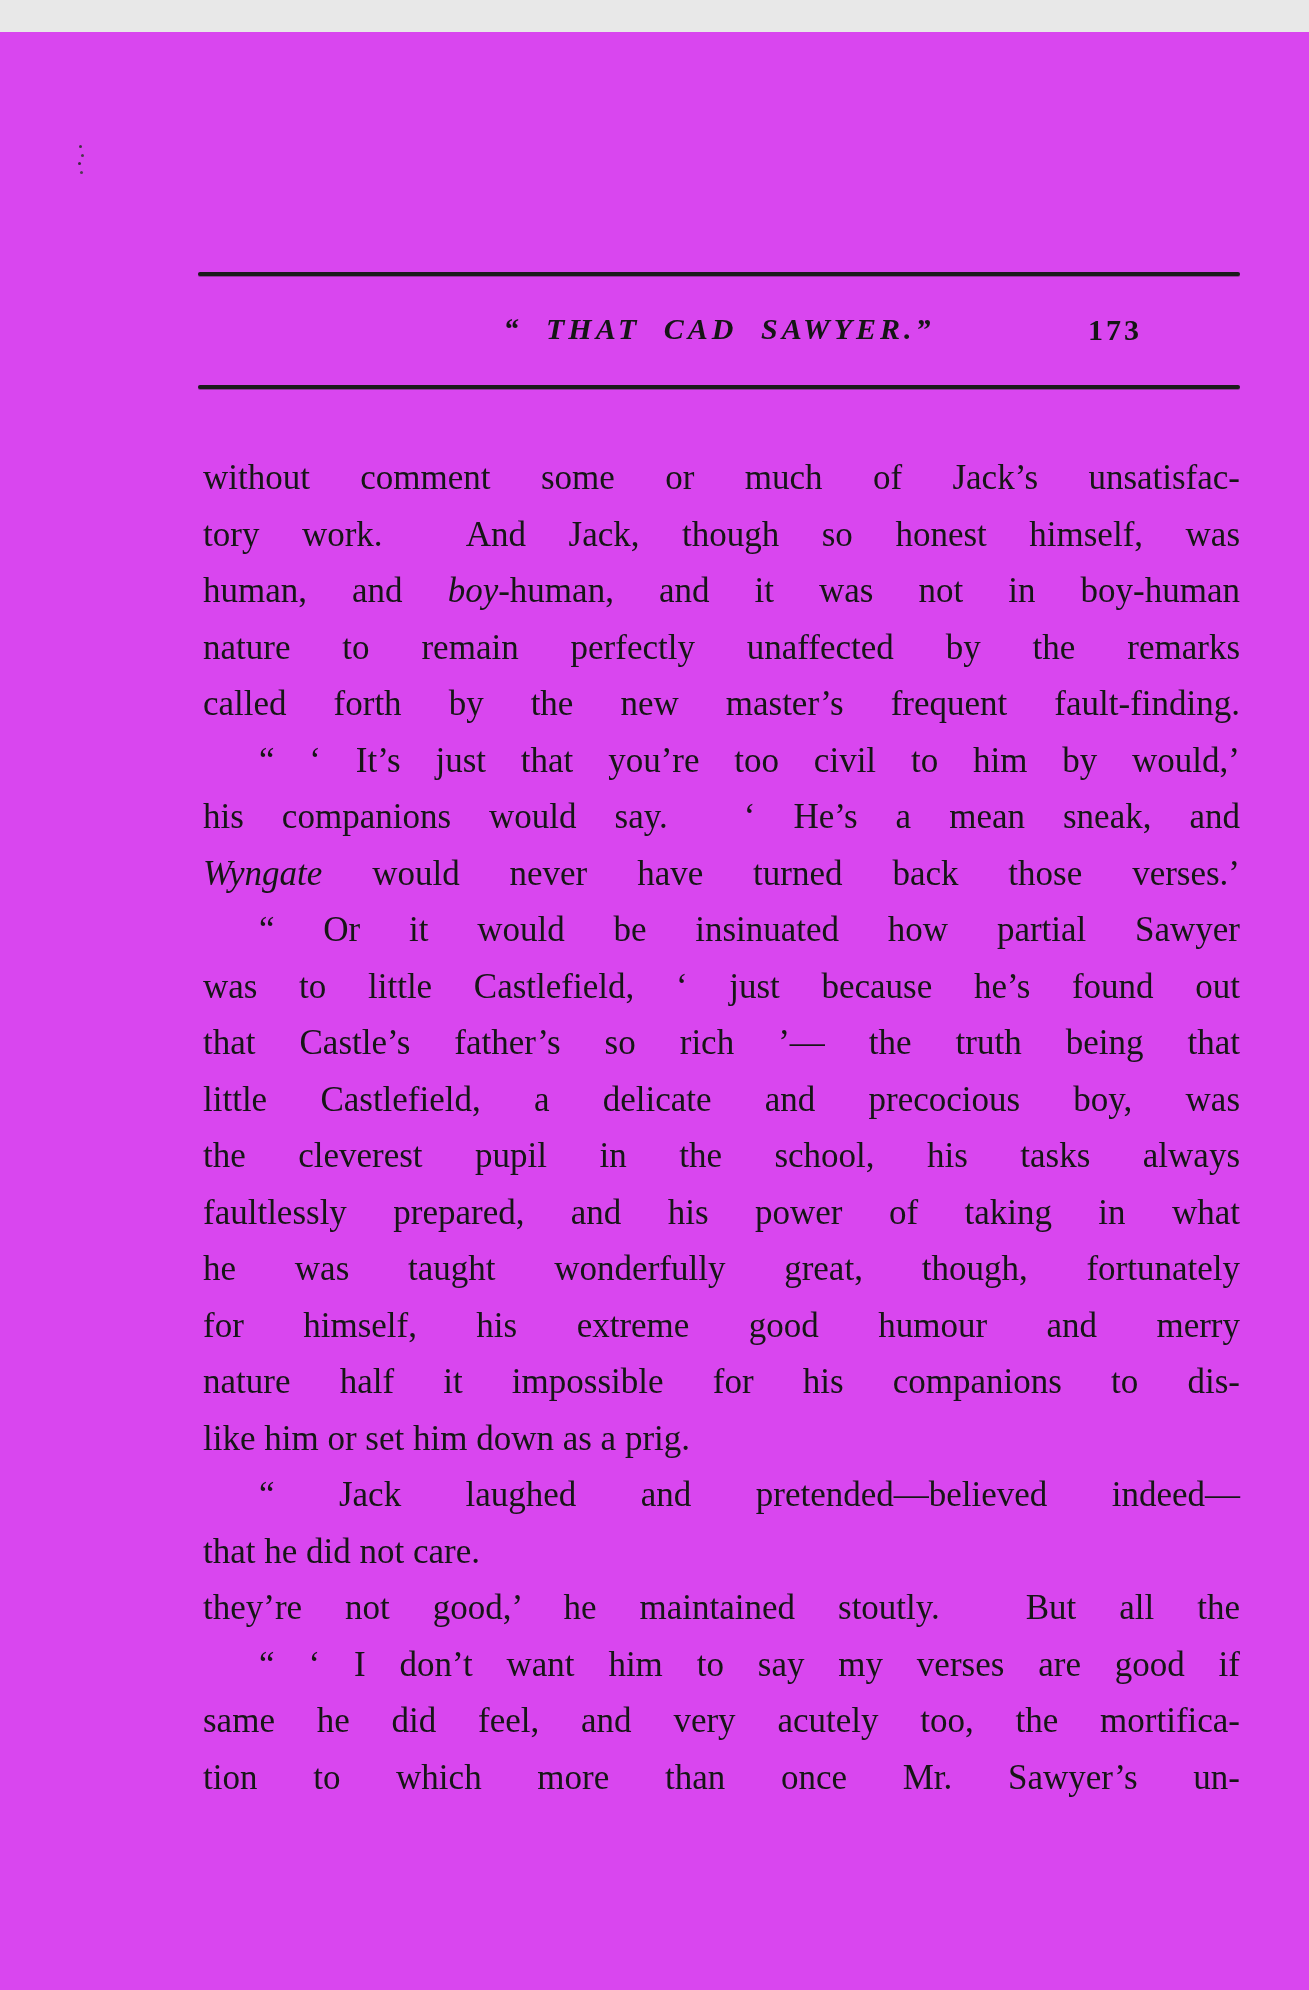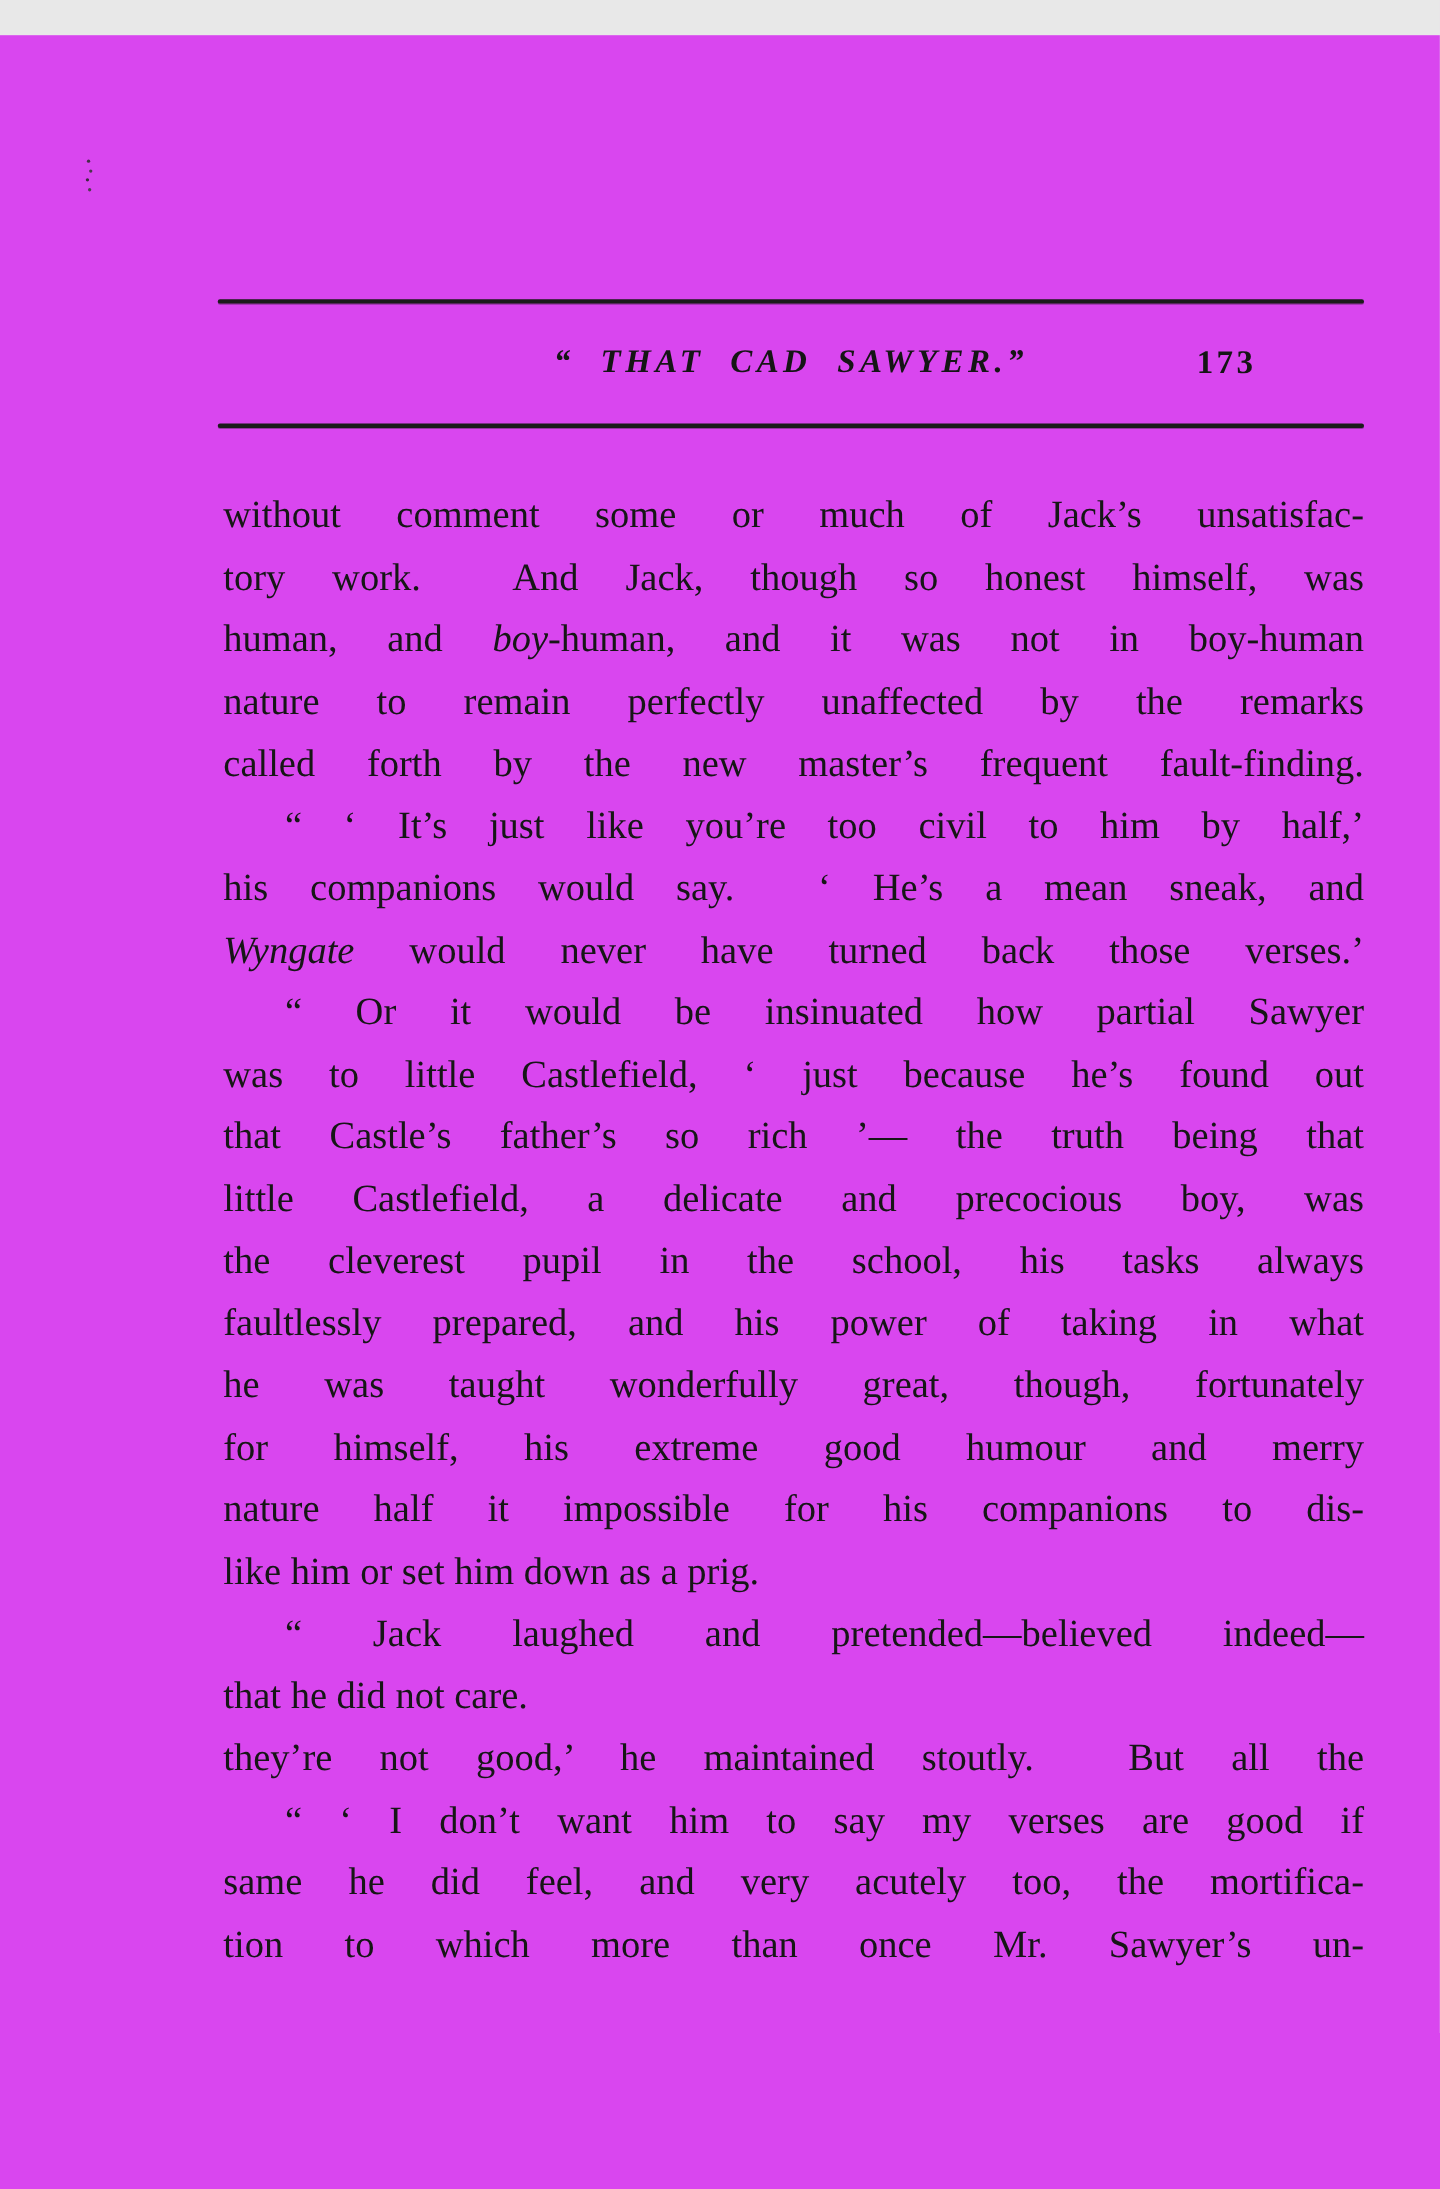--- a/index.html
+++ b/index.html
@@ -64,21 +64,21 @@
     top: 1px;
     font-weight: bold;
     font-size: 30px;
     letter-spacing: 3px;
     color: #151515;
   }
 
   .page-text {
     position: absolute;
     left: 203px;
-    top: 408px;
+    top: 418px;
     width: 1037px;
     font-size: 35px;
     line-height: 56.5px;
     color: #161616;
   }
   .line { text-align: left; }
   .line.just {
     text-align: justify;
     text-align-last: justify;
   }
@@ -99,21 +99,21 @@
   </div>
 
   <div class="rule rule-bottom"></div>
 
   <div class="page-text" id="page-text">
       <div class="line just"><span>without comment some or much of Jack’s unsatisfac-</span></div>
       <div class="line just"><span>tory work.&nbsp; And Jack, though so honest himself, was</span></div>
       <div class="line just"><span>human, and </span><em>boy</em><span>-human, and it was not in boy-human</span></div>
       <div class="line just"><span>nature to remain perfectly unaffected by the remarks</span></div>
       <div class="line just"><span>called forth by the new master’s frequent fault-finding.</span></div>
-      <div class="line indent just"><span>“ ‘ It’s just like you’re too civil to him by half,’</span></div>
+      <div class="line indent just"><span>“ ‘ It’s just that you’re too civil to him by would,’</span></div>
       <div class="line just"><span>his companions would say.&nbsp; ‘ He’s a mean sneak, and</span></div>
       <div class="line just"><em>Wyngate</em><span> would never have turned back those verses.’</span></div>
       <div class="line indent just"><span>“ Or it would be insinuated how partial Sawyer</span></div>
       <div class="line just"><span>was to little Castlefield, ‘ just because he’s found out</span></div>
       <div class="line just"><span>that Castle’s father’s so rich ’— the truth being that</span></div>
       <div class="line just"><span>little Castlefield, a delicate and precocious boy, was</span></div>
       <div class="line just"><span>the cleverest pupil in the school, his tasks always</span></div>
       <div class="line just"><span>faultlessly prepared, and his power of taking in what</span></div>
       <div class="line just"><span>he was taught wonderfully great, though, fortunately</span></div>
       <div class="line just"><span>for himself, his extreme good humour and merry</span></div>

